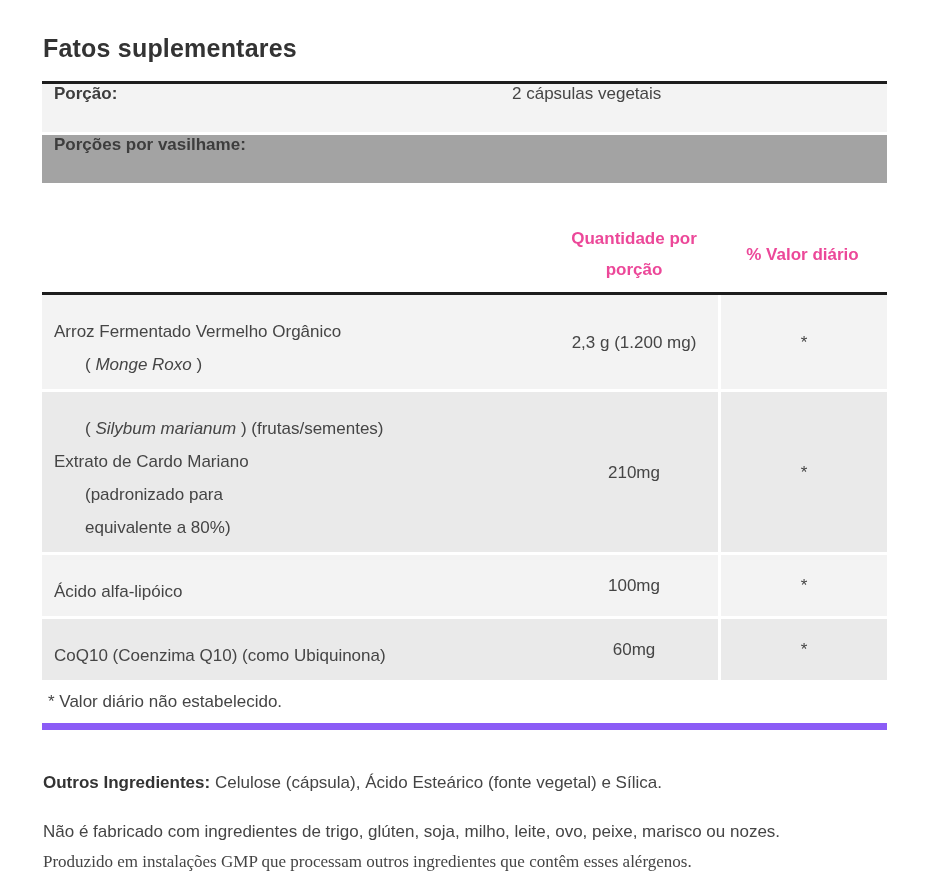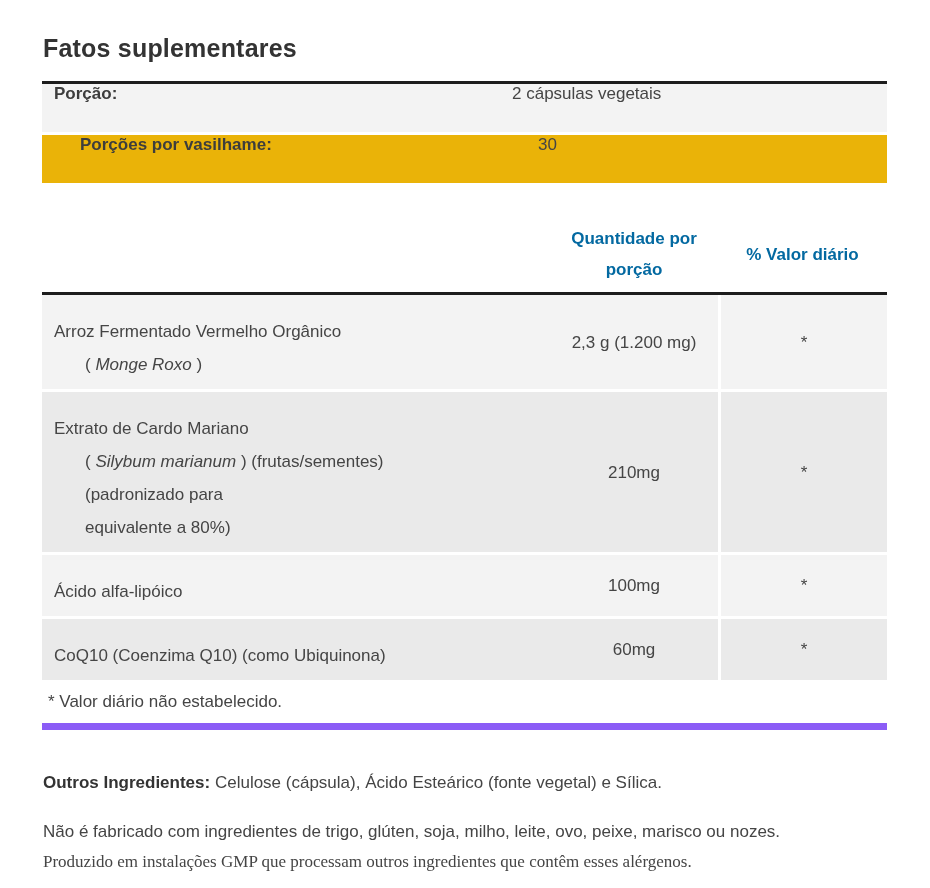--- a/index.html
+++ b/index.html
@@ -13,29 +13,29 @@
 
   .title {
     font-size: 25px; font-weight: 700; color: #333;
     letter-spacing: .2px; margin: 33px 0 18px 1px; line-height: 30px;
   }
 
   
   .serving { border-top: 3px solid #1d1d1d; }
   .serving-row { display: flex; align-items: flex-start; height: 48px; margin-bottom: 3px; font-size: 17px; }
   .serving-row.light { background: #f3f3f3; }
-  .serving-row.dark  { background: #eab308; padding-left: 26px; }
+  .serving-row.dark  { background: #a3a3a3; }
   .serving-label { width: 470px; padding-left: 12px; font-weight: 700; color: #3d3d3d; }
   .serving-value { flex: 1; color: #454545; }
 
   
   .facts-header {
     display: flex; align-items: center;
     margin-top: 40px; padding-bottom: 7px;
-    font-size: 17px; font-weight: 700; color: #0369a1; line-height: 31px;
+    font-size: 17px; font-weight: 700; color: #ec4899; line-height: 31px;
   }
   .fh-spacer { flex: 1; }
   .fh-amount { width: 168px; padding: 0 19px; text-align: center; }
   .fh-dv     { width: 169px; text-align: center; }
 
   
   .facts-body { border-top: 3px solid #1d1d1d; }
   .facts-row { display: flex; font-size: 17px; line-height: 33px; }
   .facts-row + .facts-row { margin-top: 3px; }
   .facts-row.light { background: #f3f3f3; }
@@ -70,43 +70,42 @@
 
     <h1 class="title">Fatos suplementares</h1>
 
     <section class="serving" id="serving-table">
         <div class="serving-row light">
           <div class="serving-label">Porção:</div>
           <div class="serving-value">2 cápsulas vegetais</div>
         </div>
         <div class="serving-row dark">
           <div class="serving-label">Porções por vasilhame:</div>
-          <div class="serving-value">30</div>
         </div>
       </section>
 
     <section>
       <div class="facts-header">
         <div class="fh-spacer"></div>
         <div class="fh-amount">Quantidade por porção</div>
         <div class="fh-dv">% Valor diário</div>
       </div>
       <div class="facts-body" id="facts-body">
           <div class="facts-row light">
             <div class="cell-name">
               <div class="name-line"><span>Arroz Fermentado Vermelho Orgânico</span></div>
               <div class="name-line indent"><span>( </span><em>Monge Roxo</em><span> )</span></div>
             </div>
             <div class="cell-amount">2,3 g (1.200 mg)</div>
             <div class="cell-dv">*</div>
           </div>
           <div class="facts-row dark">
             <div class="cell-name">
+              <div class="name-line indent"><span>( </span><em>Silybum marianum</em><span> ) (frutas/sementes)</span></div>
               <div class="name-line"><span>Extrato de Cardo Mariano</span></div>
-              <div class="name-line indent"><span>( </span><em>Silybum marianum</em><span> ) (frutas/sementes)</span></div>
               <div class="name-line indent"><span>(padronizado para</span></div>
               <div class="name-line indent"><span>equivalente a 80%)</span></div>
             </div>
             <div class="cell-amount">210mg</div>
             <div class="cell-dv">*</div>
           </div>
           <div class="facts-row light">
             <div class="cell-name">
               <div class="name-line"><span>Ácido alfa-lipóico</span></div>
             </div>

